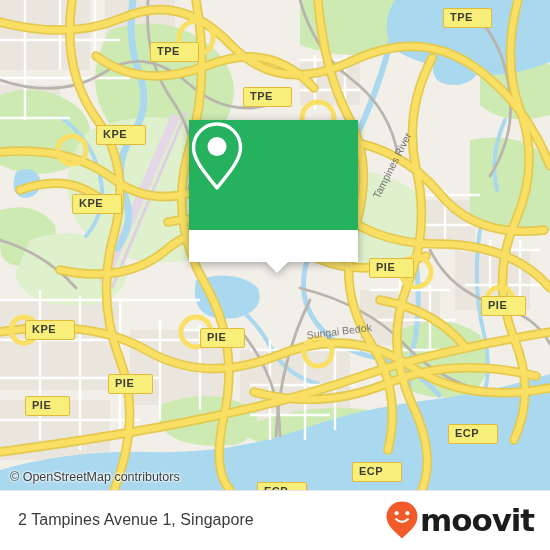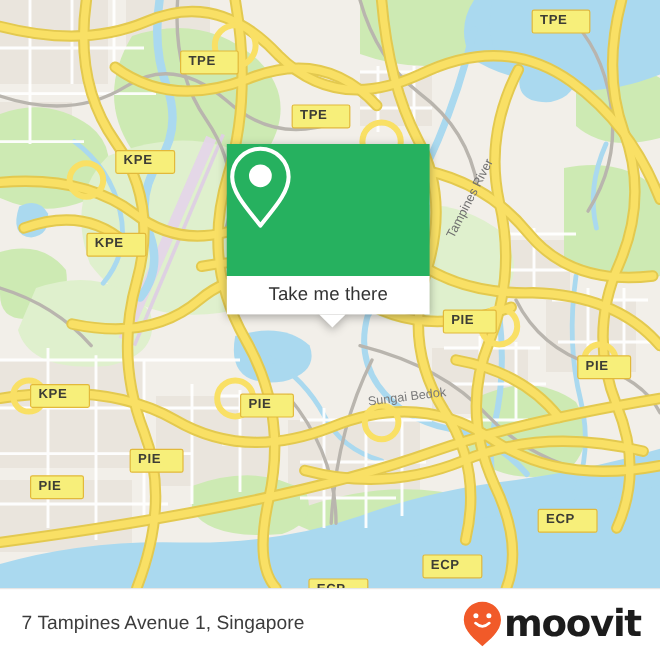--- a/index.html
+++ b/index.html
@@ -285,41 +285,41 @@
         <div class="shield" style="left: 200px; top: 328px;">PIE</div>
         <div class="shield" style="left: 369px; top: 258px;">PIE</div>
         <div class="shield" style="left: 481px; top: 296px;">PIE</div>
         <div class="shield" style="left: 108px; top: 374px;">PIE</div>
         <div class="shield" style="left: 25px; top: 396px;">PIE</div>
         <div class="shield" style="left: 448px; top: 424px;">ECP</div>
         <div class="shield" style="left: 352px; top: 462px;">ECP</div>
         <div class="shield" style="left: 257px; top: 482px;">ECP</div>
       </div>
 
+    <div id="attribution">© OpenStreetMap contributors</div>
 
     <div id="popup">
       <div id="popup-top">
         <svg id="pin-icon" width="56" height="72" viewBox="0 0 56 72">
           <path d="M28 4 C15 4 4.5 14.5 4.5 27.5 C4.5 41.5 19 56 28 68 C37 56 51.5 41.5 51.5 27.5 C51.5 14.5 41 4 28 4 Z" fill="none" stroke="#ffffff" stroke-width="3.4" stroke-linejoin="round"></path>
           <circle cx="28" cy="26.5" r="9.5" fill="#ffffff"></circle>
         </svg>
       </div>
       <div id="popup-bottom">
-        <span id="popup-label">Take me there</span>
         <div id="popup-tail"></div>
       </div>
     </div>
 
   </div>
 
   <div id="footer">
 
     <div id="footer-divider"></div>
 
-    <div id="address-text">7 Tampines Avenue 1, Singapore</div>
+    <div id="address-text">2 Tampines Avenue 1, Singapore</div>
 
     <div id="brand">
       <svg width="34" height="40" viewBox="0 0 34 40">
         <path d="M17 1.5 C8.2 1.5 1.5 8.2 1.5 16.6 C1.5 26 11.3 33.2 17 38.5 C22.7 33.2 32.5 26 32.5 16.6 C32.5 8.2 25.8 1.5 17 1.5 Z" fill="#f15a29"></path>
         <circle cx="11.6" cy="13.2" r="2.1" fill="#ffffff"></circle>
         <circle cx="22.4" cy="13.2" r="2.1" fill="#ffffff"></circle>
         <path d="M11.2 19.2 Q17 24.6 22.8 19.2" fill="none" stroke="#ffffff" stroke-width="2.2" stroke-linecap="round"></path>
       </svg>
       <span id="brand-wordmark">moovit</span>
     </div>

